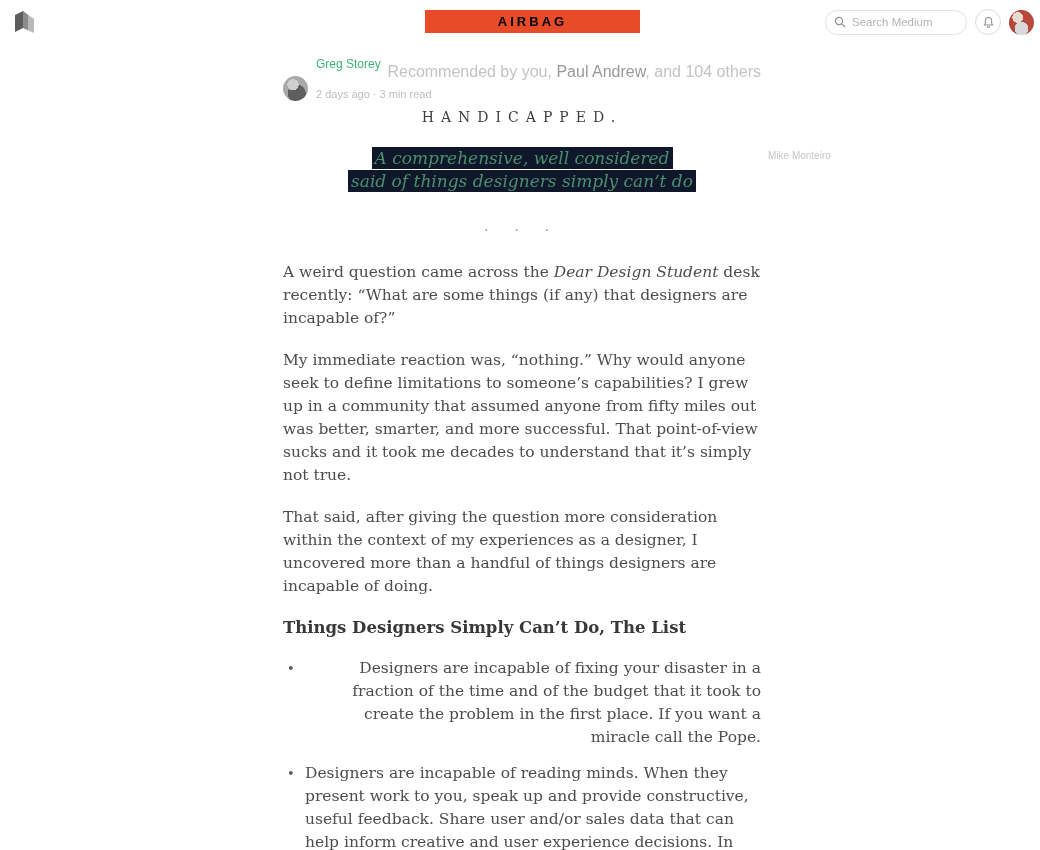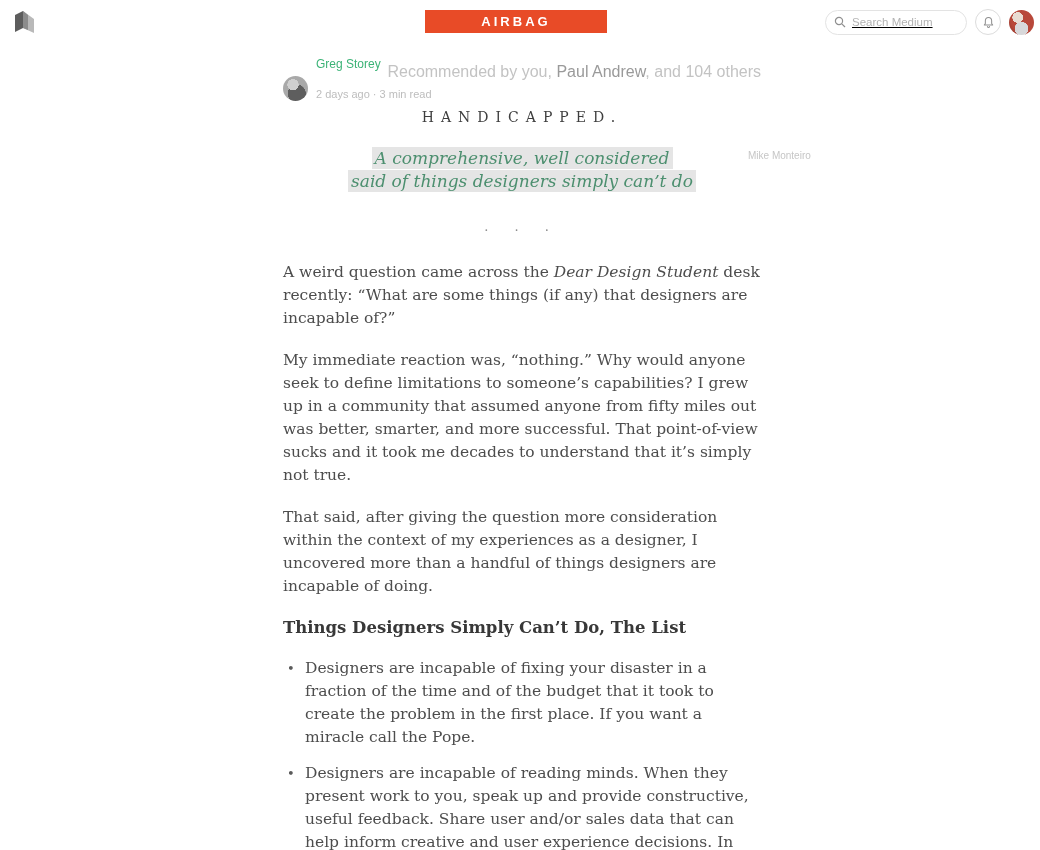--- a/index.html
+++ b/index.html
@@ -23,37 +23,36 @@
   .m-logo {
     position: absolute;
     left: 14px; top: 11px;
     width: 22px; height: 22px;
     cursor: pointer;
     display: block;
   }
   .banner {
     position: absolute;
     left: 425px; top: 10px;
-    width: 182px; height: 23px;
+    width: 215px; height: 23px;
     background: #e84b27;
-    color: #ffffff;
+    color: #000000;
     font-weight: bold;
     font-size: 13px;
     letter-spacing: 3px;
     text-align: center;
     line-height: 23px;
     text-decoration: none;
     display: block;
   }
   .topbar-right {
     position: absolute;
     right: 0; top: 9px;
     display: flex;
     align-items: center;
-    text-decoration: underline;
   }
   .searchbox {
     width: 142px; height: 25px;
     border: 1px solid #e3e3e3;
     border-radius: 14px;
     display: flex;
     align-items: center;
     padding: 0 8px;
     background: #fff;
   }
@@ -148,26 +147,26 @@
   .subtitle {
     margin-top: 22px;
     text-align: center;
     font-family: "DejaVu Serif", serif;
     font-style: italic;
     font-size: 17px;
     line-height: 23px;
     color: #4c8f6f;
   }
   .subtitle .hl {
-    background: #e5e5e5;
+    background: #0f172a;
     padding: 1px 3px;
   }
   .margin-note {
     position: absolute;
-    left: 748px; top: 150px;
+    left: 768px; top: 150px;
     font-size: 10px;
     color: #c6c6c6;
   }
   .dots {
     margin-top: 26px;
     text-align: center;
     color: #8a8a8a;
     font-size: 13px;
     letter-spacing: 11px;
     font-family: "DejaVu Serif", serif;
@@ -195,21 +194,21 @@
   }
   .bullets {
     margin-top: 18px;
     list-style: none;
   }
   .bullets li {
     position: relative;
     padding-left: 22px;
     margin-top: 13px;
   }
-  .bullets li:first-child { margin-top: 16px; }
+  .bullets li:first-child { margin-top: 16px; text-align: right; }
   .bullets li::before {
     content: "•";
     position: absolute;
     left: 4px; top: 0;
     color: #5a5a5a;
     font-size: 13px;
   }
 </style>
 </head>
 <body>

